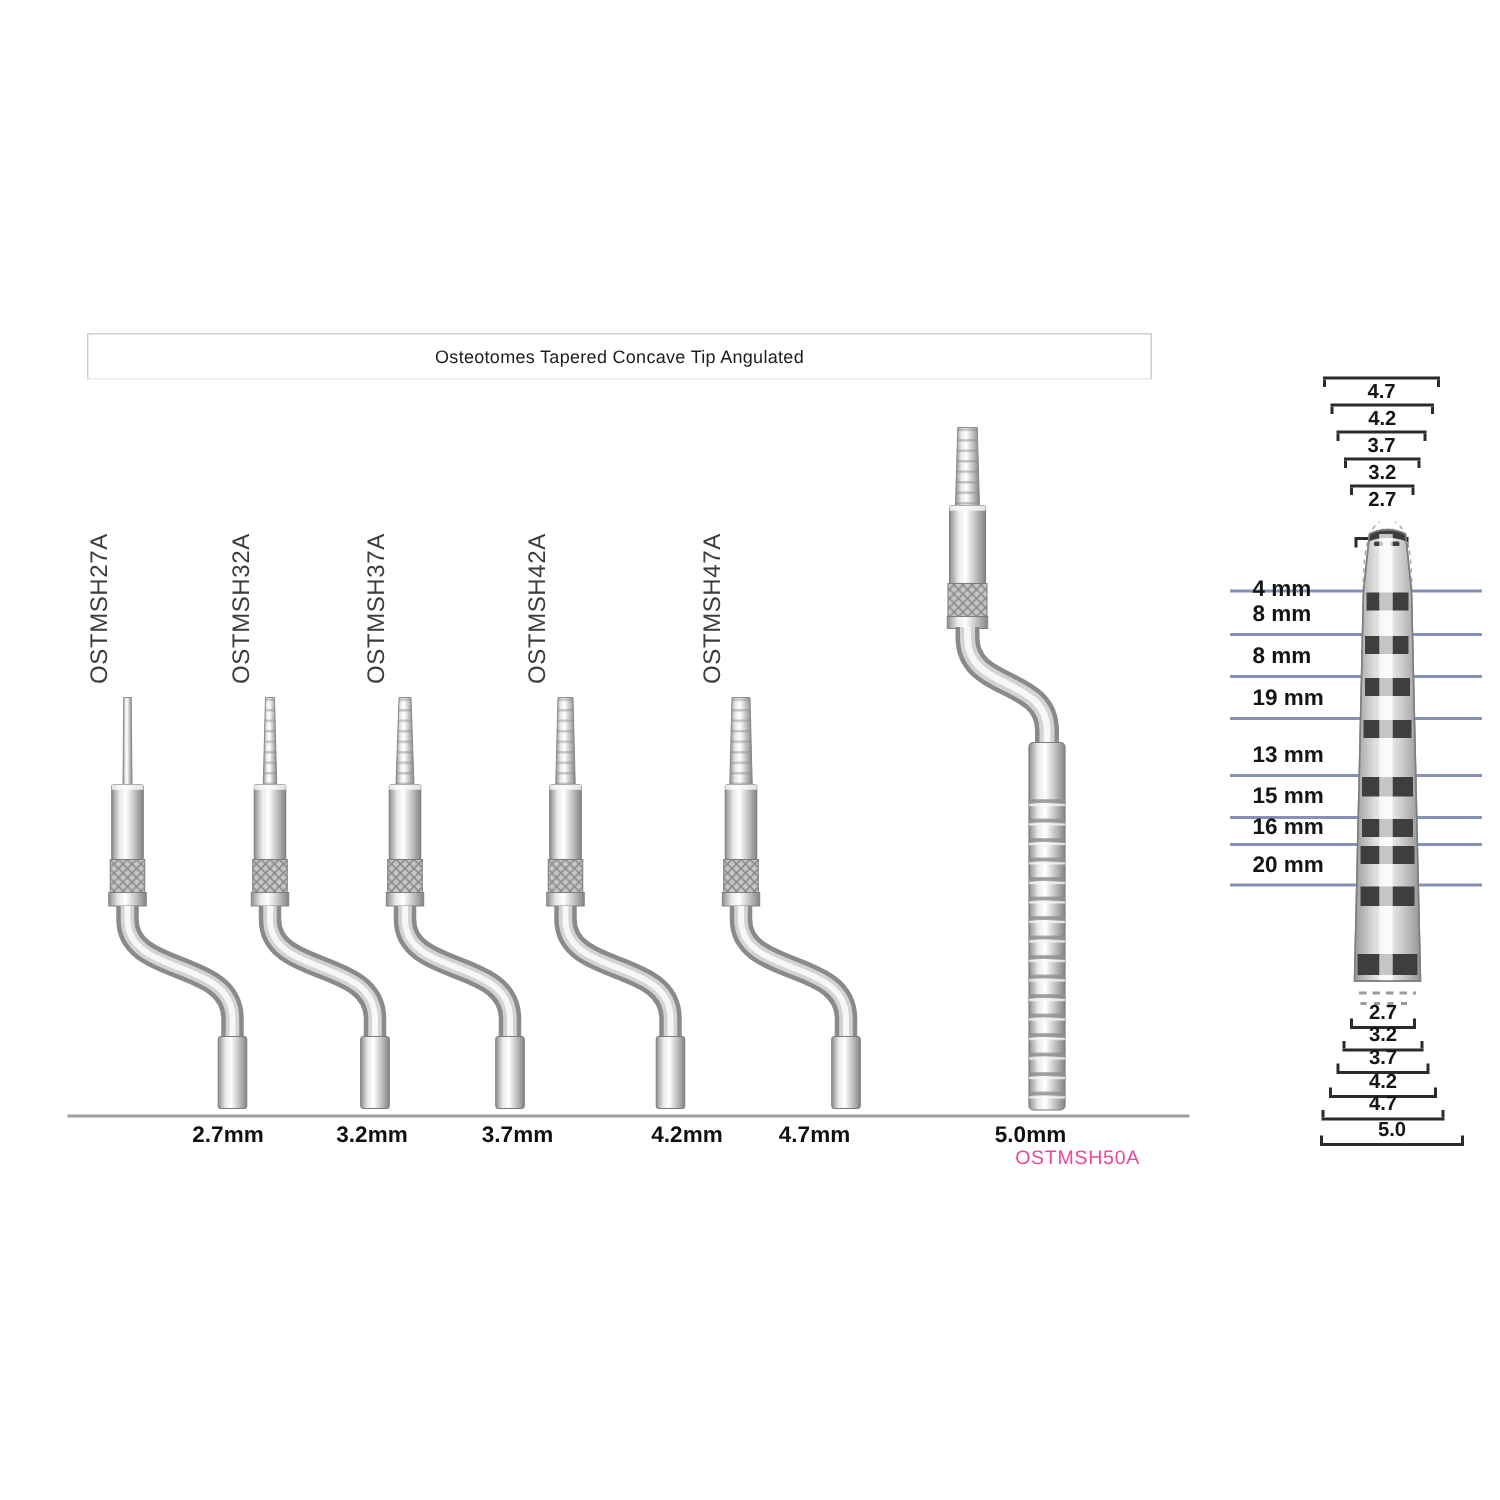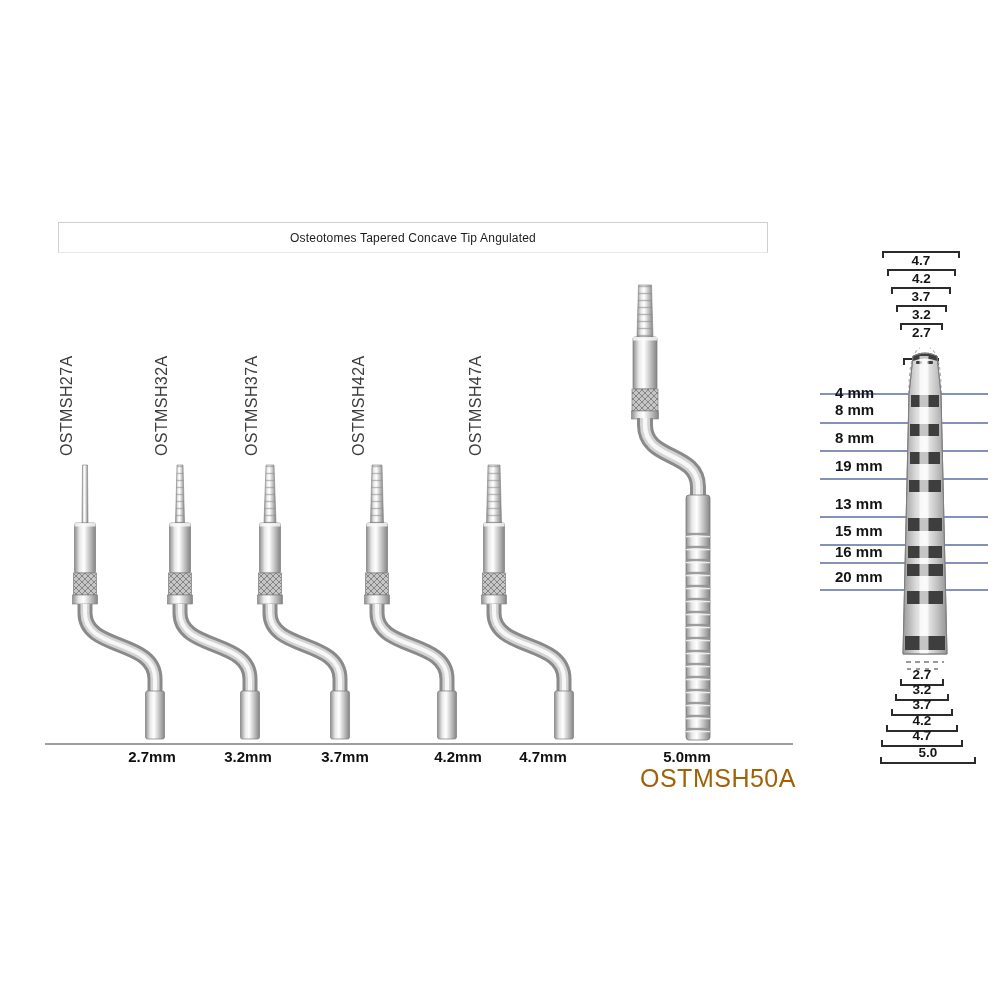--- a/index.html
+++ b/index.html
@@ -16,22 +16,22 @@
   .code-label{position:absolute;width:118px;height:18px;
               transform:rotate(-90deg);transform-origin:0 100%;
               font-size:16px;color:var(--code_text,#3c3c3c);letter-spacing:.4px;white-space:nowrap;}
 
   
   .baseline{position:absolute;left:45px;top:743px;width:748px;height:2px;background:#9e9e9e;}
 
   
   .size-label{position:absolute;top:748px;width:90px;text-align:center;
               font-size:15px;font-weight:bold;color:#101010;}
-  .code-50{position:absolute;top:764px;left:640px;width:120px;text-align:left;
-           font-size:25px;color:#a16207;letter-spacing:.5px;}
+  .code-50{position:absolute;top:764px;left:640px;width:120px;text-align:right;
+           font-size:13px;color:#ec4899;letter-spacing:.5px;}
 
   
   .btop{position:absolute;border-top:2px solid var(--bracket,#2b2b2b);text-align:center;}
   .btop::before,.btop::after{content:"";position:absolute;top:0;width:2px;height:5px;
         background:var(--bracket,#2b2b2b);}
   .btop::before{left:0;} .btop::after{right:0;}
   .btop span{display:block;font-size:13.5px;font-weight:bold;line-height:15px;color:#161616;}
 
   .bbot{position:absolute;border-bottom:2px solid var(--bracket,#2b2b2b);text-align:center;height:17px;}
   .bbot::before,.bbot::after{content:"";position:absolute;bottom:0;width:2px;height:5px;

